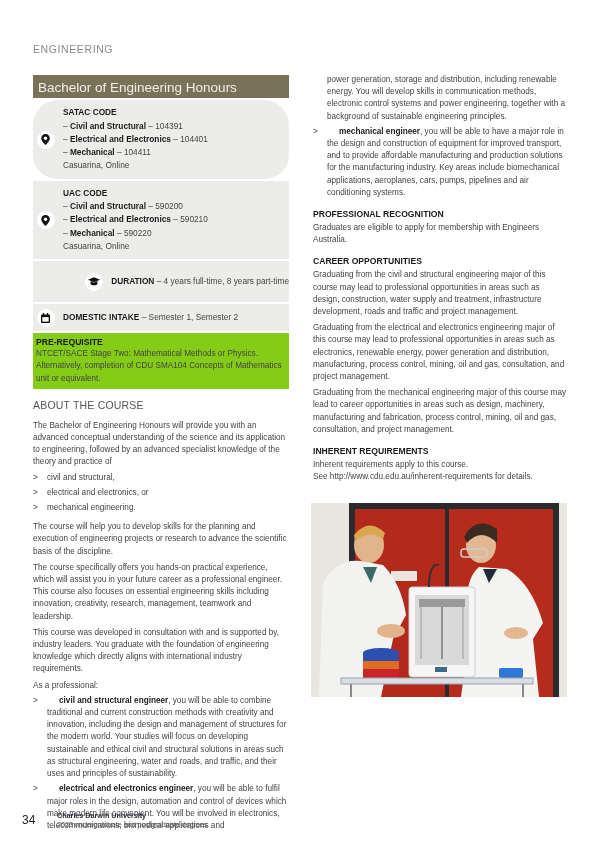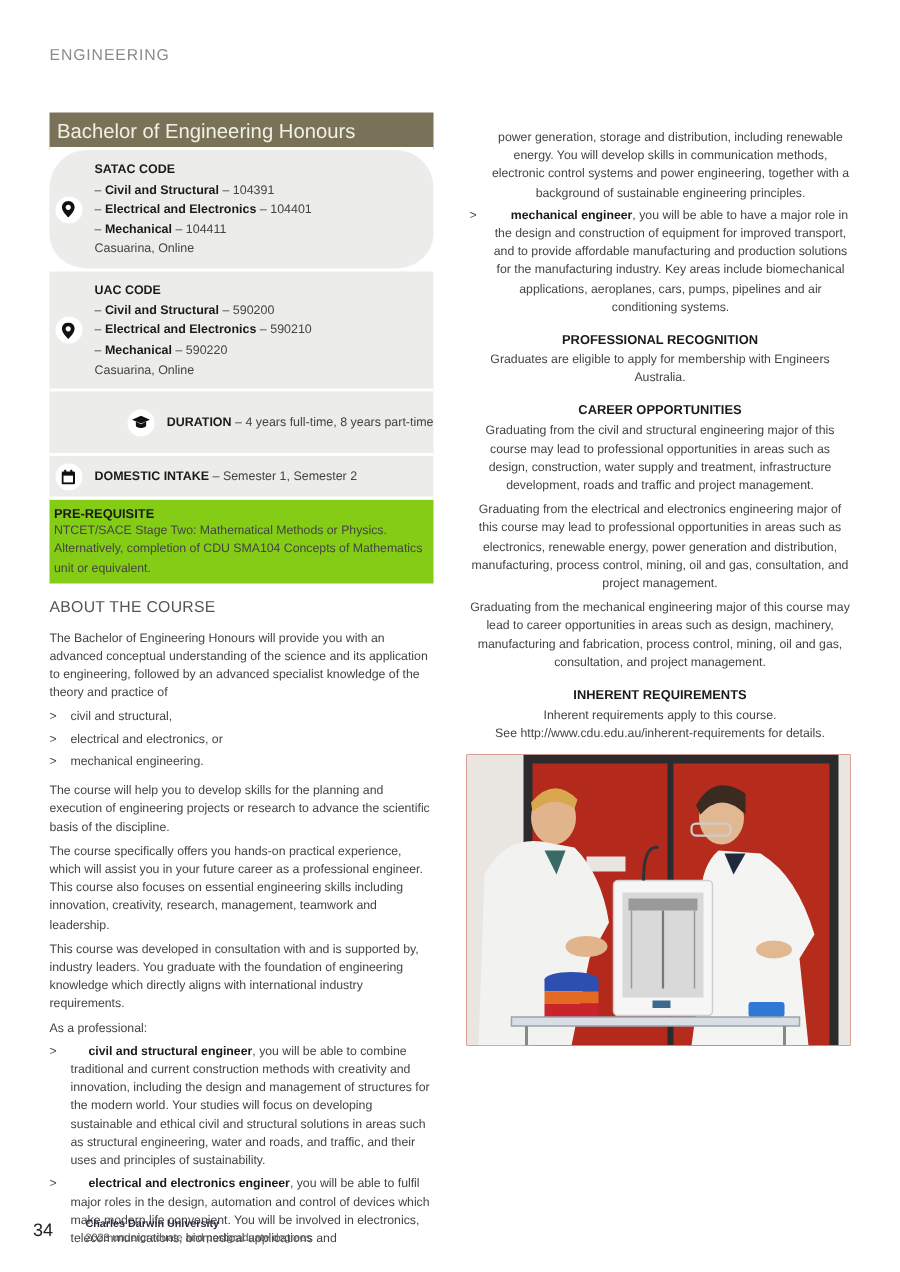--- a/index.html
+++ b/index.html
@@ -1,22 +1,22 @@
 <!DOCTYPE html>
 <html><head>
 <meta charset="utf-8">
 <style>
   * { box-sizing: border-box; margin: 0; padding: 0; }
   html, body { width: 600px; height: 848px; background: #ffffff; overflow: hidden; }
   body { position: relative; font-family: "Liberation Sans", sans-serif; color: #3a3a3a; }
 
-  .section-label { position: absolute; left: 33px; top: 31px; font-size: 10.5px; letter-spacing: 0.6px; color: #8a8a8a; }
+  .section-label { position: absolute; left: 33px; top: 43px; font-size: 10.5px; letter-spacing: 0.6px; color: #8a8a8a; }
 
   .left-col { position: absolute; left: 33px; top: 75px; width: 256px; }
-  .right-col { position: absolute; left: 313px; top: 86px; width: 254px; text-align: center; }
+  .right-col { position: absolute; left: 313px; top: 74px; width: 254px; }
 
   .course-header { background: #7a7258; color: #f2efe4; font-size: 13.5px; height: 25px; line-height: 25px; padding-left: 5px; border-bottom: 2px solid #ffffff; }
 
   .info-row { background: #ececea; display: flex; align-items: center; border-bottom: 2px solid #ffffff; position: relative; }
   .info-row .icon-cell { width: 25px; display: flex; align-items: center; justify-content: center; flex-shrink: 0; }
   .icon-circle { width: 18px; height: 18px; border-radius: 50%; background: #ffffff; display: flex; align-items: center; justify-content: center; }
   .info-row .content { padding: 4px 0 4px 5px; font-size: 8.3px; line-height: 13.3px; color: #444; }
   .info-row .content b { color: #1a1a1a; }
   .info-row .row-title { font-weight: bold; color: #1a1a1a; }
   .row-single { height: 25px; }

